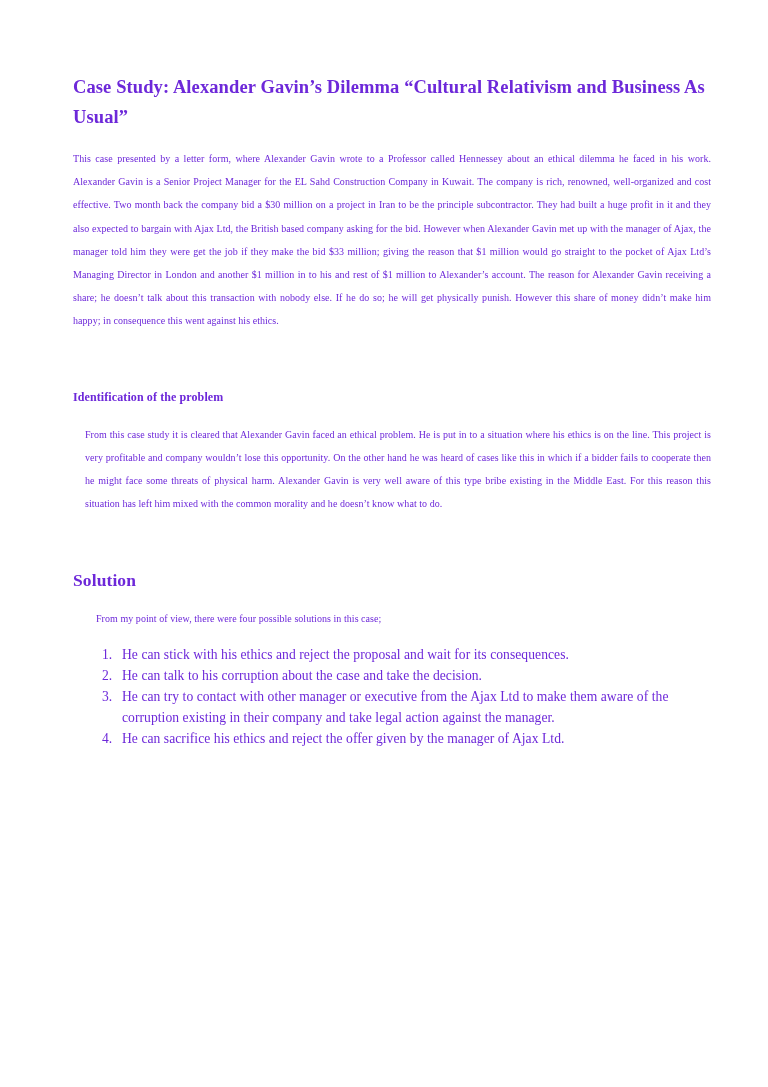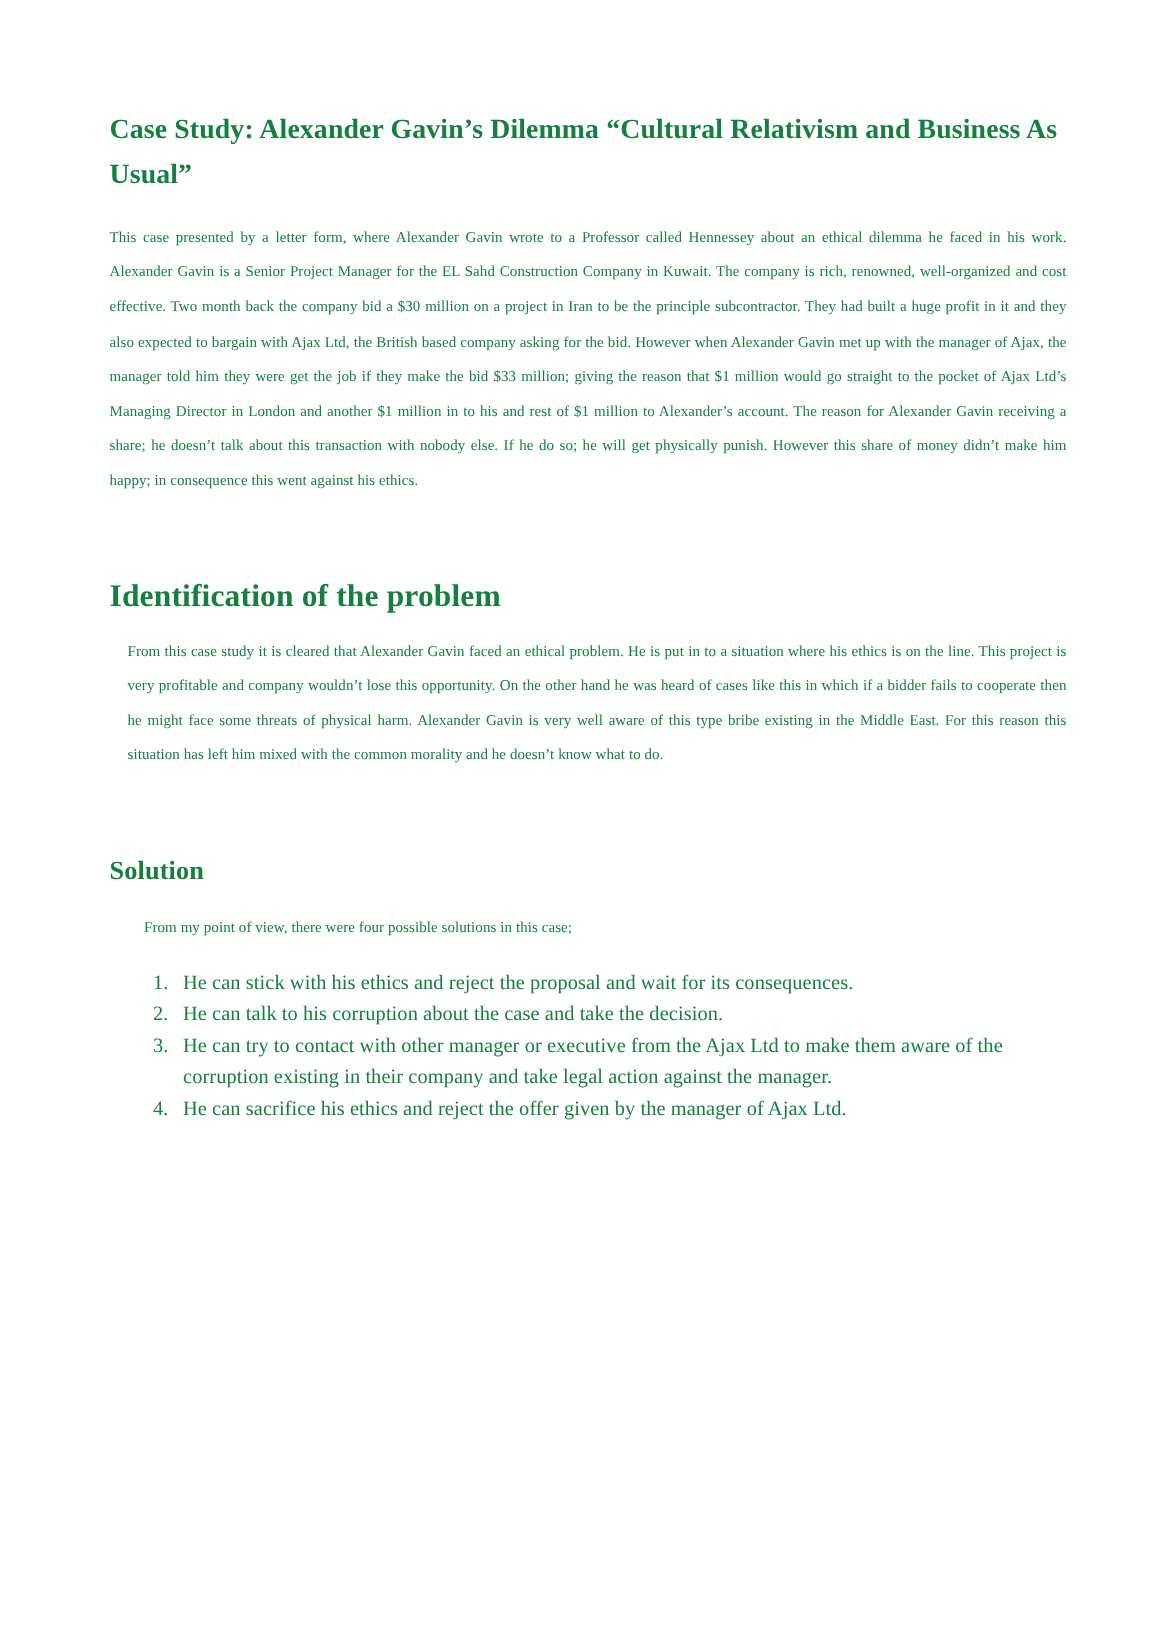--- a/index.html
+++ b/index.html
@@ -7,21 +7,21 @@
     padding: 0;
     background: #ffffff;
   }
   .page {
     position: relative;
     width: 768px;
     height: 1087px;
     background: #ffffff;
     overflow: hidden;
     font-family: "Liberation Serif", "DejaVu Serif", serif;
-    color: #15803d;
+    color: #6d28d9;
     -webkit-font-smoothing: antialiased;
   }
   .content {
     position: absolute;
     left: 73px;
     top: 0;
     width: 638px;
   }
   .doc-title {
     font-size: 18.5px;
@@ -37,21 +37,21 @@
     font-weight: bold;
     line-height: 22px;
     margin: 0;
     letter-spacing: 0.1px;
   }
   .heading-synopsis {
     padding-top: 57px;
   }
   .heading-identification {
     padding-top: 53px;
-    font-size: 21px;
+    font-size: 12px;
   }
   .heading-solution {
     padding-top: 54px;
     font-size: 17.5px;
   }
   .body-text {
     font-size: 10px;
     line-height: 23.2px;
     text-align: justify;
     margin: 0;

